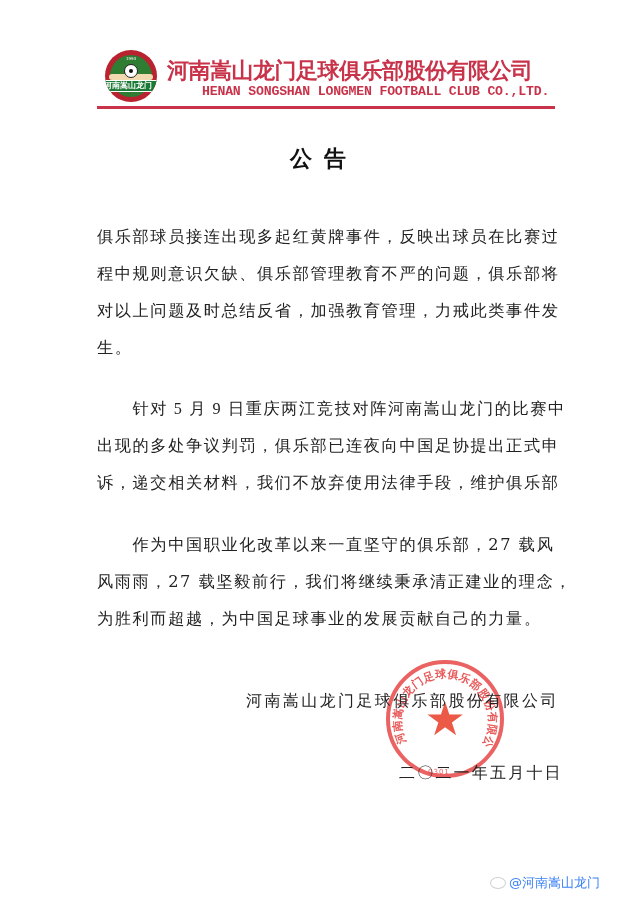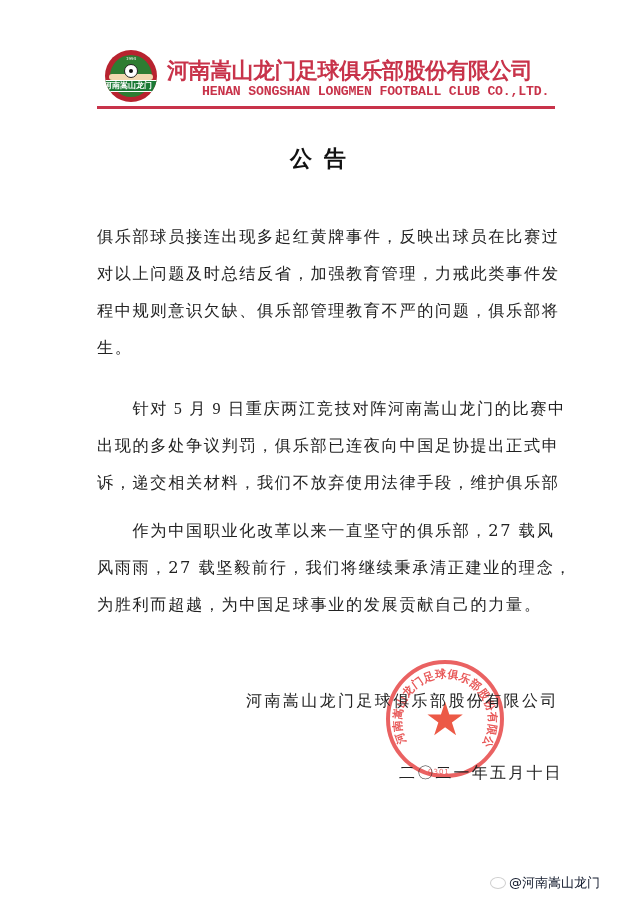--- a/index.html
+++ b/index.html
@@ -26,35 +26,35 @@
     .lh-rule { position: absolute; left: 97px; top: 106px; width: 458px; height: 3px; background: #c8334a; }
 
     .title { position: absolute; left: 0; width: 584px; top: 144px; text-align: center;
              font-family: "DejaVu Sans", sans-serif; font-weight: bold; font-size: 22px; letter-spacing: 12px; color: #111; margin-left: 32px; }
 
     .para { position: absolute; left: 97px; width: 448px; font-size: 16.2px; line-height: 37px; color: #222;
             text-align: justify; text-align-last: left; letter-spacing: 1.6px; }
     .para .line { display: block; white-space: nowrap; }
     .p1 { top: 218px; }
     .p2 { top: 391px; font-family: Liberation Serif, serif; }
-    .p3 { top: 512px; }
+    .p3 { top: 526px; }
 
     .signature { position: absolute; left: 246px; top: 691px; font-size: 16px; letter-spacing: 2.4px; color: #222; white-space: nowrap; }
     .date { position: absolute; left: 383px; top: 763px; font-size: 16px; letter-spacing: 2.2px; color: #222; white-space: nowrap; margin-left: 16px; }
 
     .seal { position: absolute; left: 386px; top: 660px; width: 118px; height: 118px; border-radius: 50%;
             border: 4px solid rgba(230,70,70,0.85); box-sizing: border-box; }
     .seal-star { position: absolute; left: 30px; top: 30px; width: 50px; height: 50px; color: rgba(235,80,60,0.95);
                  font-size: 46px; line-height: 50px; text-align: center; font-family: "DejaVu Sans", sans-serif; }
     .seal-text { position: absolute; left: 0; top: 0; width: 110px; height: 110px; }
     .seal-code { position: absolute; left: 38px; top: 88px; font-size: 7px; color: rgba(230,70,70,0.85);
                  font-family: "DejaVu Sans", sans-serif; letter-spacing: 1px; margin-top: 16px; }
 
     .watermark { position: absolute; left: 490px; top: 874px; font-family: "DejaVu Sans", sans-serif; font-size: 13px;
-                 color: #0f172a; white-space: nowrap; }
+                 color: #3b82f6; white-space: nowrap; }
     .wb-icon { display: inline-block; width: 16px; height: 12px; border: 1.5px solid #cfcfcf; border-radius: 50%;
                vertical-align: -2px; margin-right: 3px; box-sizing: border-box; }
   </style>
 </head>
 <body>
 
 <div class="letterhead">
   <div class="badge">
     <div class="badge-inner"></div>
     <div class="badge-year">1994</div>
@@ -64,22 +64,22 @@
   </div>
   <div class="lh-cn">河南嵩山龙门足球俱乐部股份有限公司</div>
   <div class="lh-en">HENAN SONGSHAN LONGMEN FOOTBALL CLUB CO.,LTD.</div>
 </div>
 <div class="lh-rule"></div>
 
 <div class="title">公告</div>
 
 <div class="para p1">
   <span class="line">俱乐部球员接连出现多起红黄牌事件，反映出球员在比赛过</span>
+  <span class="line">程中规则意识欠缺、俱乐部管理教育不严的问题，俱乐部将</span>
   <span class="line">对以上问题及时总结反省，加强教育管理，力戒此类事件发</span>
-  <span class="line">程中规则意识欠缺、俱乐部管理教育不严的问题，俱乐部将</span>
   <span class="line">生。</span>
 </div>
 
 <div class="para p2">
   <span class="line">　　针对 5 月 9 日重庆两江竞技对阵河南嵩山龙门的比赛中</span>
   <span class="line">出现的多处争议判罚，俱乐部已连夜向中国足协提出正式申</span>
   <span class="line">诉，递交相关材料，我们不放弃使用法律手段，维护俱乐部</span>
 </div>
 
 <div class="para p3">

